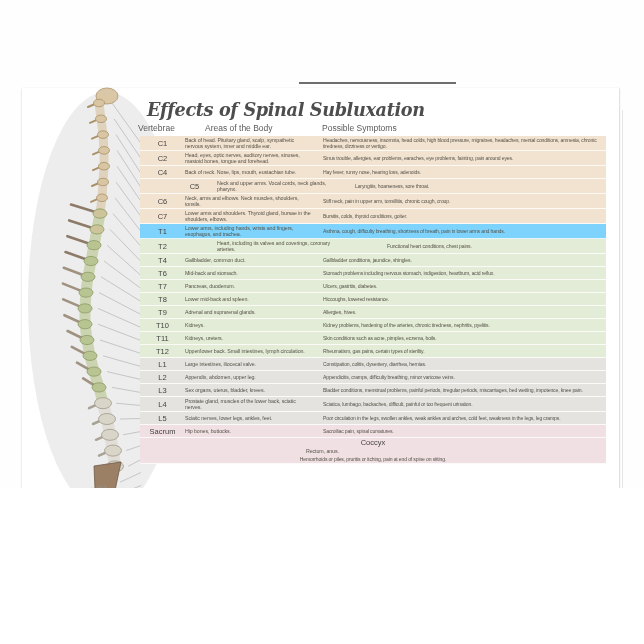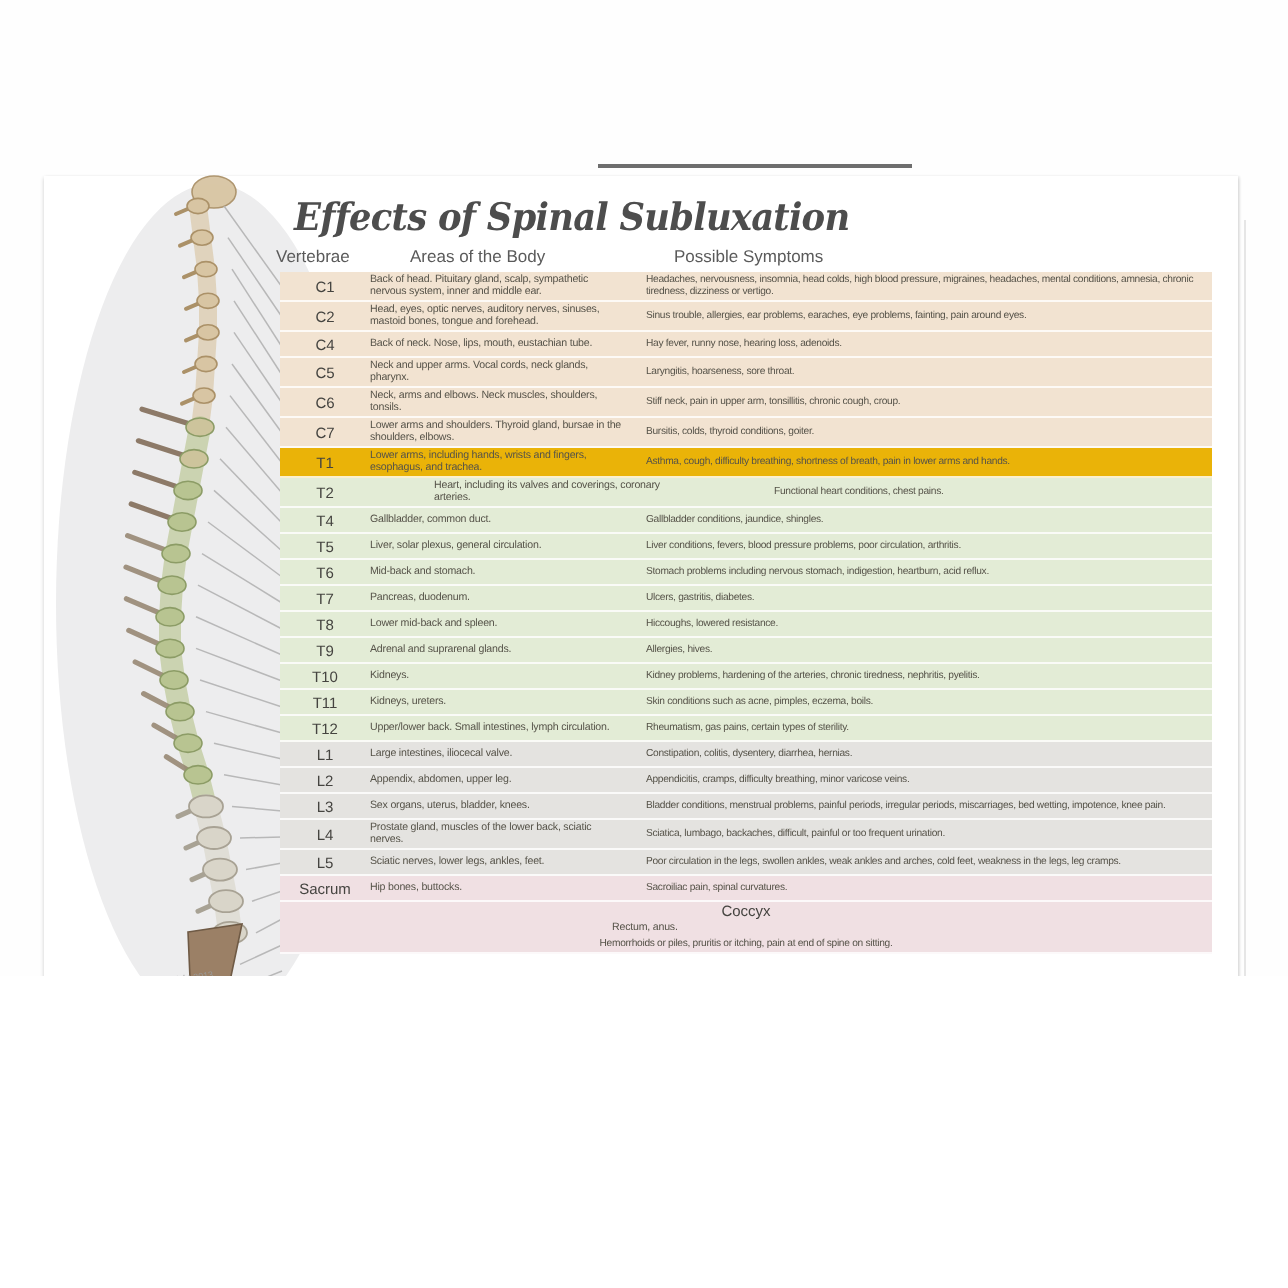--- a/index.html
+++ b/index.html
@@ -28,21 +28,21 @@
 
   .spine-layer { position:absolute; left:0; top:0; width:644px; height:644px; pointer-events:none; }
 
   .title {
     position:absolute; left:147px; top:98px;
     font-family:"DejaVu Serif", serif; font-weight:bold; font-style:italic;
     font-size:19px; color:#4d4d4d; letter-spacing:-0.4px; white-space:nowrap;
     transform:scaleX(.93); transform-origin:left top;
   }
   .hdr { position:absolute; top:123px; font-size:8.5px; color:#5a5a5a; white-space:nowrap; }
-  .hdr-v { left:138px; } .hdr-a { left:205px; } .hdr-s { left:337px; }
+  .hdr-v { left:138px; } .hdr-a { left:205px; } .hdr-s { left:322px; }
 
   .chart-table { position:absolute; left:140px; top:136px; width:466px; }
   .t-row {
     display:flex; align-items:center; min-height:13px; box-sizing:border-box;
     border-bottom:1px solid rgba(255,255,255,.8);
   }
   .c-v { flex:none; width:45px; text-align:center; font-size:7.5px; color:#454440; }
   .c-a {
     flex:none; width:134px; box-sizing:border-box; padding:1px 6px 1px 0;
     font-size:5.3px; line-height:6px; letter-spacing:-0.1px; color:#565349;
@@ -173,56 +173,51 @@
       <div class="t-row" style="background: rgb(242, 227, 209);">
       <div class="c-v">C2</div>
       <div class="c-a">Head, eyes, optic nerves, auditory nerves, sinuses, mastoid bones, tongue and forehead.</div>
       <div class="c-s">Sinus trouble, allergies, ear problems, earaches, eye problems, fainting, pain around eyes.</div>
     </div>
       <div class="t-row" style="background: rgb(242, 227, 209);">
       <div class="c-v">C4</div>
       <div class="c-a">Back of neck. Nose, lips, mouth, eustachian tube.</div>
       <div class="c-s">Hay fever, runny nose, hearing loss, adenoids.</div>
     </div>
-      <div class="t-row" style="background: rgb(242, 227, 209);">
+      <div class="t-row" style="background: rgb(242, 227, 209); padding-left: 32px;">
       <div class="c-v">C5</div>
       <div class="c-a">Neck and upper arms. Vocal cords, neck glands, pharynx.</div>
       <div class="c-s">Laryngitis, hoarseness, sore throat.</div>
     </div>
       <div class="t-row" style="background: rgb(242, 227, 209);">
       <div class="c-v">C6</div>
       <div class="c-a">Neck, arms and elbows. Neck muscles, shoulders, tonsils.</div>
       <div class="c-s">Stiff neck, pain in upper arm, tonsillitis, chronic cough, croup.</div>
     </div>
       <div class="t-row" style="background: rgb(242, 227, 209);">
       <div class="c-v">C7</div>
       <div class="c-a">Lower arms and shoulders. Thyroid gland, bursae in the shoulders, elbows.</div>
       <div class="c-s">Bursitis, colds, thyroid conditions, goiter.</div>
     </div>
-      <div class="t-row" style="background: #eab308;">
+      <div class="t-row" style="background: #7dd3fc;">
       <div class="c-v">T1</div>
       <div class="c-a">Lower arms, including hands, wrists and fingers, esophagus, and trachea.</div>
       <div class="c-s">Asthma, cough, difficulty breathing, shortness of breath, pain in lower arms and hands.</div>
     </div>
       <div class="t-row" style="background: rgb(227, 236, 214); gap: 32px;">
       <div class="c-v">T2</div>
       <div class="c-a">Heart, including its valves and coverings, coronary arteries.</div>
       <div class="c-s">Functional heart conditions, chest pains.</div>
     </div>
       <div class="t-row" style="background: rgb(227, 236, 214);">
       <div class="c-v">T4</div>
       <div class="c-a">Gallbladder, common duct.</div>
       <div class="c-s">Gallbladder conditions, jaundice, shingles.</div>
     </div>
       <div class="t-row" style="background: rgb(227, 236, 214);">
-      <div class="c-v">T5</div>
-      <div class="c-a">Liver, solar plexus, general circulation.</div>
-      <div class="c-s">Liver conditions, fevers, blood pressure problems, poor circulation, arthritis.</div>
-    </div>
-      <div class="t-row" style="background: rgb(227, 236, 214);">
       <div class="c-v">T6</div>
       <div class="c-a">Mid-back and stomach.</div>
       <div class="c-s">Stomach problems including nervous stomach, indigestion, heartburn, acid reflux.</div>
     </div>
       <div class="t-row" style="background: rgb(227, 236, 214);">
       <div class="c-v">T7</div>
       <div class="c-a">Pancreas, duodenum.</div>
       <div class="c-s">Ulcers, gastritis, diabetes.</div>
     </div>
       <div class="t-row" style="background: rgb(227, 236, 214);">

